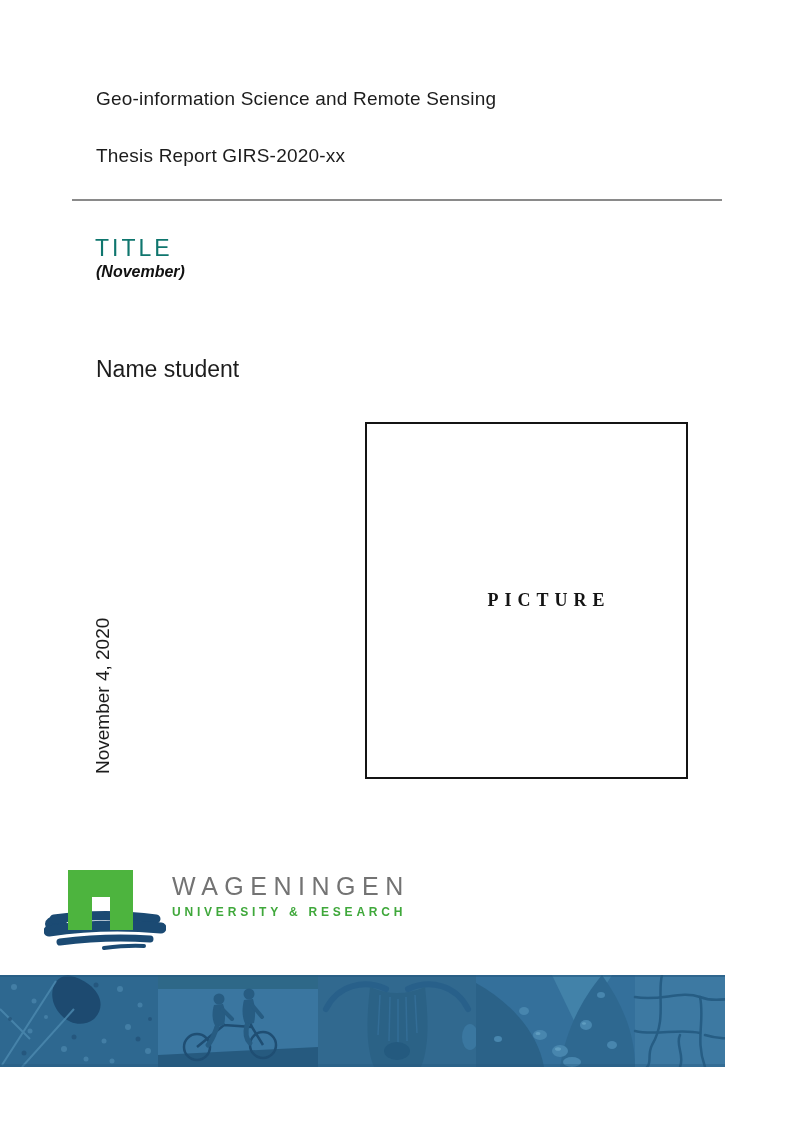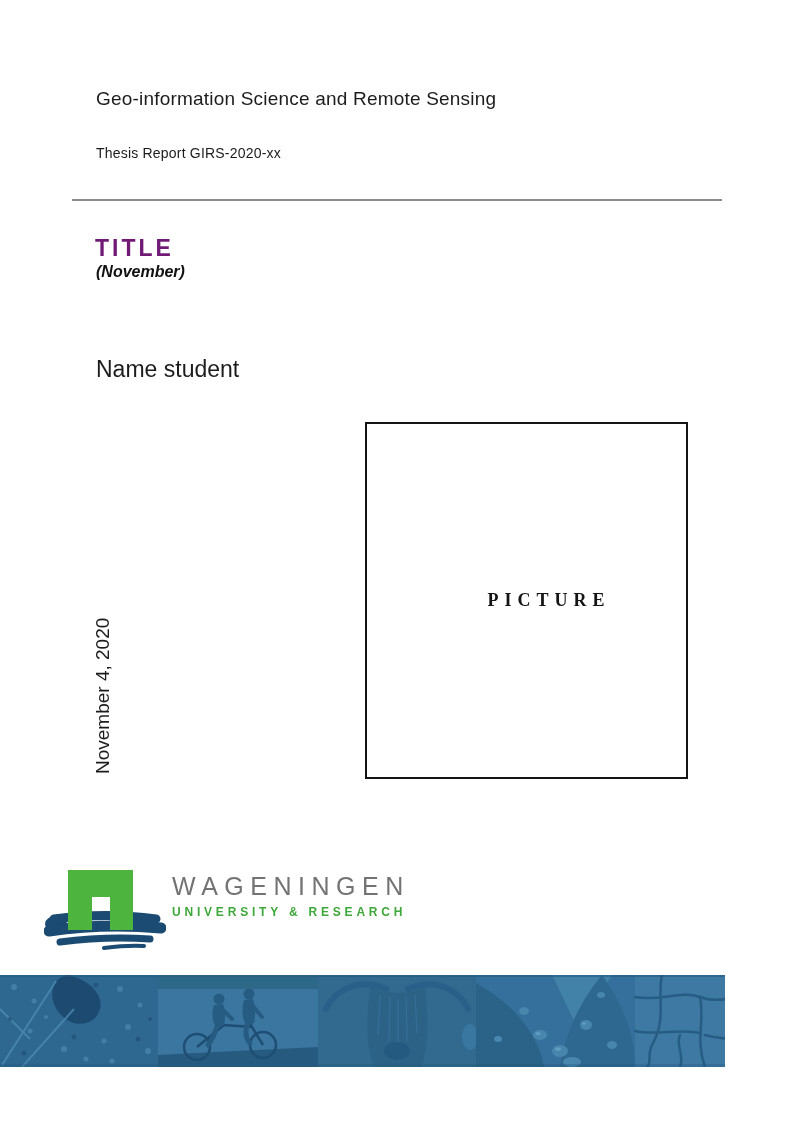--- a/index.html
+++ b/index.html
@@ -11,29 +11,29 @@
     font-family:"Liberation Sans",sans-serif;
     color:#1c1c1c;
     border-radius:15px;
   }
   .dept{
     position:absolute;left:96px;top:88px;
     font-size:19px;letter-spacing:0.2px;
   }
   .report{
     position:absolute;left:96px;top:145px;
-    font-size:14px;letter-spacing:0.2px;
+    font-size:19px;letter-spacing:0.2px;
   }
   .rule{
     position:absolute;left:72px;top:199px;
     width:650px;height:2px;background:#8a8a8a;
   }
   .title{
     position:absolute;left:95px;top:235px;margin:0;
-    font-size:23px;font-weight:bold;letter-spacing:3px;color:#701a75;
+    font-size:23px;font-weight:normal;letter-spacing:3px;color:#0f766e;
   }
   .subtitle{
     position:absolute;left:96px;top:263px;
     font-size:16px;font-style:italic;font-weight:bold;color:#111;
   }
   .author{
     position:absolute;left:96px;top:356px;
     font-size:23px;
   }
   .picture-box{

